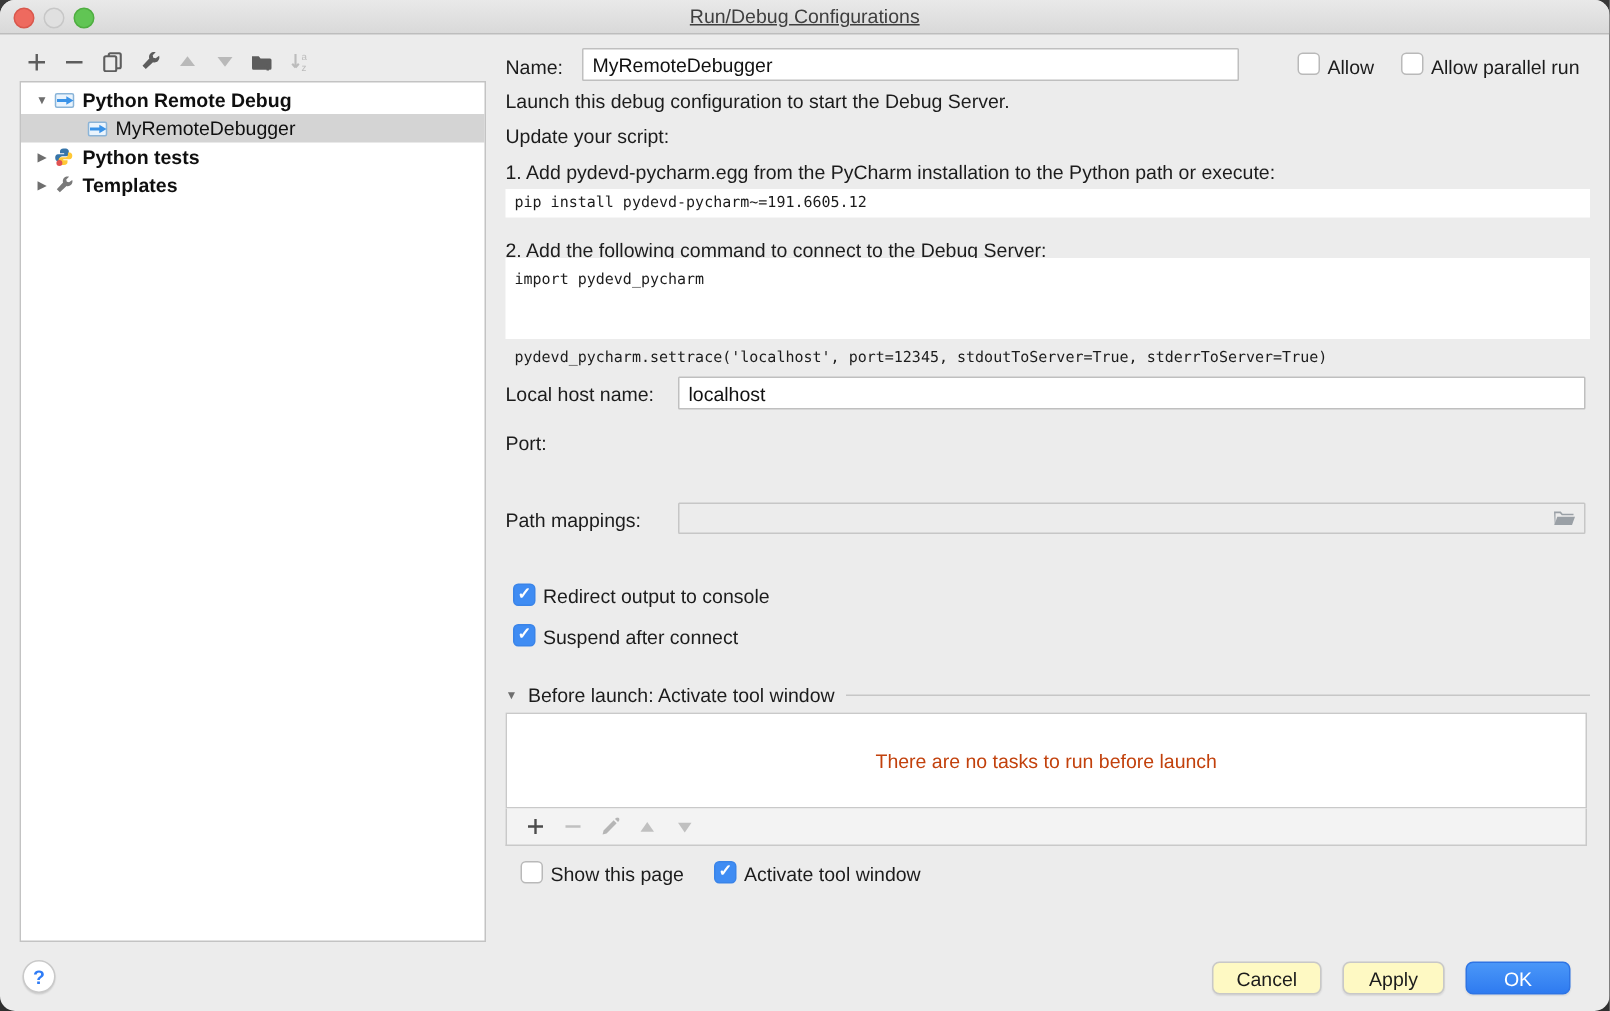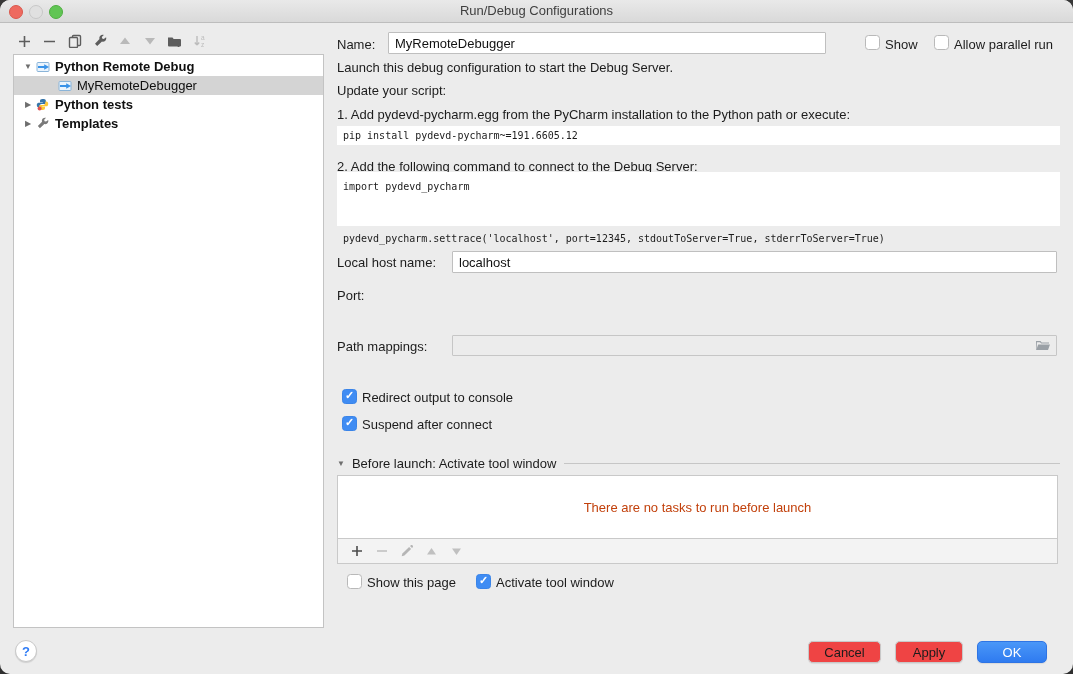--- a/index.html
+++ b/index.html
@@ -1,19 +1,19 @@
 <!DOCTYPE html>
 <html><head>
 <meta charset="utf-8">
 <style>
   html,body{margin:0;padding:0;background:#3c3c3c;font-family:"Liberation Sans",sans-serif;}
   .window{position:relative;width:1073px;height:674px;background:#ececec;border-radius:10px;overflow:hidden;box-shadow:0 20px 50px rgba(0,0,0,.5);}
   
   .titlebar{position:absolute;left:0;top:0;width:100%;height:22px;background:linear-gradient(#e9e9e9,#d9d9d9);border-bottom:1px solid #bdbdbd;}
-  .title{position:absolute;left:0;right:0;top:3px;text-align:center;font-size:13px;color:#3f3f3f;}
+  .title{position:absolute;left:0;right:0;top:3px;text-align:center;font-size:13px;color:#3f3f3f;text-decoration:underline;}
   .tl{position:absolute;top:5px;width:12px;height:12px;border-radius:50%;}
   .tl.close{left:9px;background:#ee6a5f;border:.5px solid #d9584d;}
   .tl.min{left:29px;background:#e0e0e0;border:.5px solid #c7c7c7;}
   .tl.zoom{left:49px;background:#61c554;border:.5px solid #4fae41;}
   
   .side-toolbar{position:absolute;left:12px;top:31px;display:flex;}
   .tb{width:25px;height:20px;display:flex;align-items:center;justify-content:center;}
   .tree-panel{position:absolute;left:13px;top:54px;width:311px;height:574px;background:#fff;border:1px solid #c3c3c3;box-sizing:border-box;font-size:13px;}
   .trow{height:19px;display:flex;align-items:center;white-space:nowrap;color:#0f0f0f;}
   .trow .tw{width:12px;margin-left:8px;font-size:8px;color:#6e6e6e;text-align:center;flex:none;}
@@ -29,21 +29,21 @@
   .mono{font-family:"DejaVu Sans Mono",monospace;font-size:10px;white-space:pre;}
   .codestrip{background:#fff;}
   .cb{width:15px;height:15px;border-radius:3.5px;background:#fff;border:1px solid #b9b9b9;box-sizing:border-box;position:absolute;}
   .cb.checked{background:#3f8cf3;border-color:#3a84e8;}
   .cb.checked::after{content:"✓";position:absolute;left:2px;top:-1px;color:#fff;font-size:11px;font-weight:700;}
   .cblabel{position:absolute;}
   .divline{height:1px;background:#c6c6c6;flex:1;margin-left:8px;}
   .tasks-panel{background:#fff;border:1px solid #c9c9c9;box-sizing:border-box;}
   .empty-text{color:#c2410c;text-align:center;}
   .tasks-toolbar{background:#f3f3f3;border:1px solid #c9c9c9;border-top:none;box-sizing:border-box;display:flex;align-items:center;padding-left:6px;}
-  .btn{font-family:"Liberation Sans",sans-serif;font-size:13px;height:22px;border-radius:5px;border:1px solid #c8c8c8;background:#ef4444;color:#1c1c1c;box-shadow:0 .5px 1px rgba(0,0,0,.08);}
+  .btn{font-family:"Liberation Sans",sans-serif;font-size:13px;height:22px;border-radius:5px;border:1px solid #c8c8c8;background:#fef9c3;color:#1c1c1c;box-shadow:0 .5px 1px rgba(0,0,0,.08);}
   .btn.primary{background:linear-gradient(#4a97f8,#2f7bf0);border-color:#2e74e4;color:#fff;}
   .caret{display:inline-block;width:1px;height:14px;background:#000;vertical-align:-2px;margin-left:1px;}
   .focusring{border:1px solid #8f8f8f !important;box-shadow:0 0 0 3px #a9c9f0;border-radius:1px;}
   .pm-field{background:#ececec;border:1px solid #c6c6c6;}
 </style>
 </head>
 <body>
 
 <div class="window">
 
@@ -146,21 +146,21 @@
     </div>
   </div>
 
   <div class="help-btn">?</div>
 
   <div class="main">
 
     <span class="abs" style="left:12px;top:15px;">Name:</span>
     <input class="field abs" style="left: 63px; top: 10px; width: 424px; height: 20px;" value="MyRemoteDebugger">
     <span class="cb" style="left:540px;top:13px;"></span>
-    <span class="cblabel" style="left:560px;top:15px;">Show</span>
+    <span class="cblabel" style="left:560px;top:15px;">Allow</span>
     <span class="cb" style="left:609px;top:13px;"></span>
     <span class="cblabel" style="left:629px;top:15px;">Allow parallel run</span>
 
     <span class="abs" style="left:12px;top:38px;">Launch this debug configuration to start the Debug Server.</span>
     <span class="abs" style="left:12px;top:61px;">Update your script:</span>
     <span class="abs" style="left:12px;top:85px;">1. Add pydevd-pycharm.egg from the PyCharm installation to the Python path or execute:</span>
 
     <div class="abs codestrip mono" style="left:12px;top:104px;width:723px;height:19px;line-height:19px;padding-left:6px;box-sizing:border-box;">pip install pydevd-pycharm~=191.6605.12</div>
 
     <span class="abs" style="left:12px;top:137px;">2. Add the following command to connect to the Debug Server:</span>

